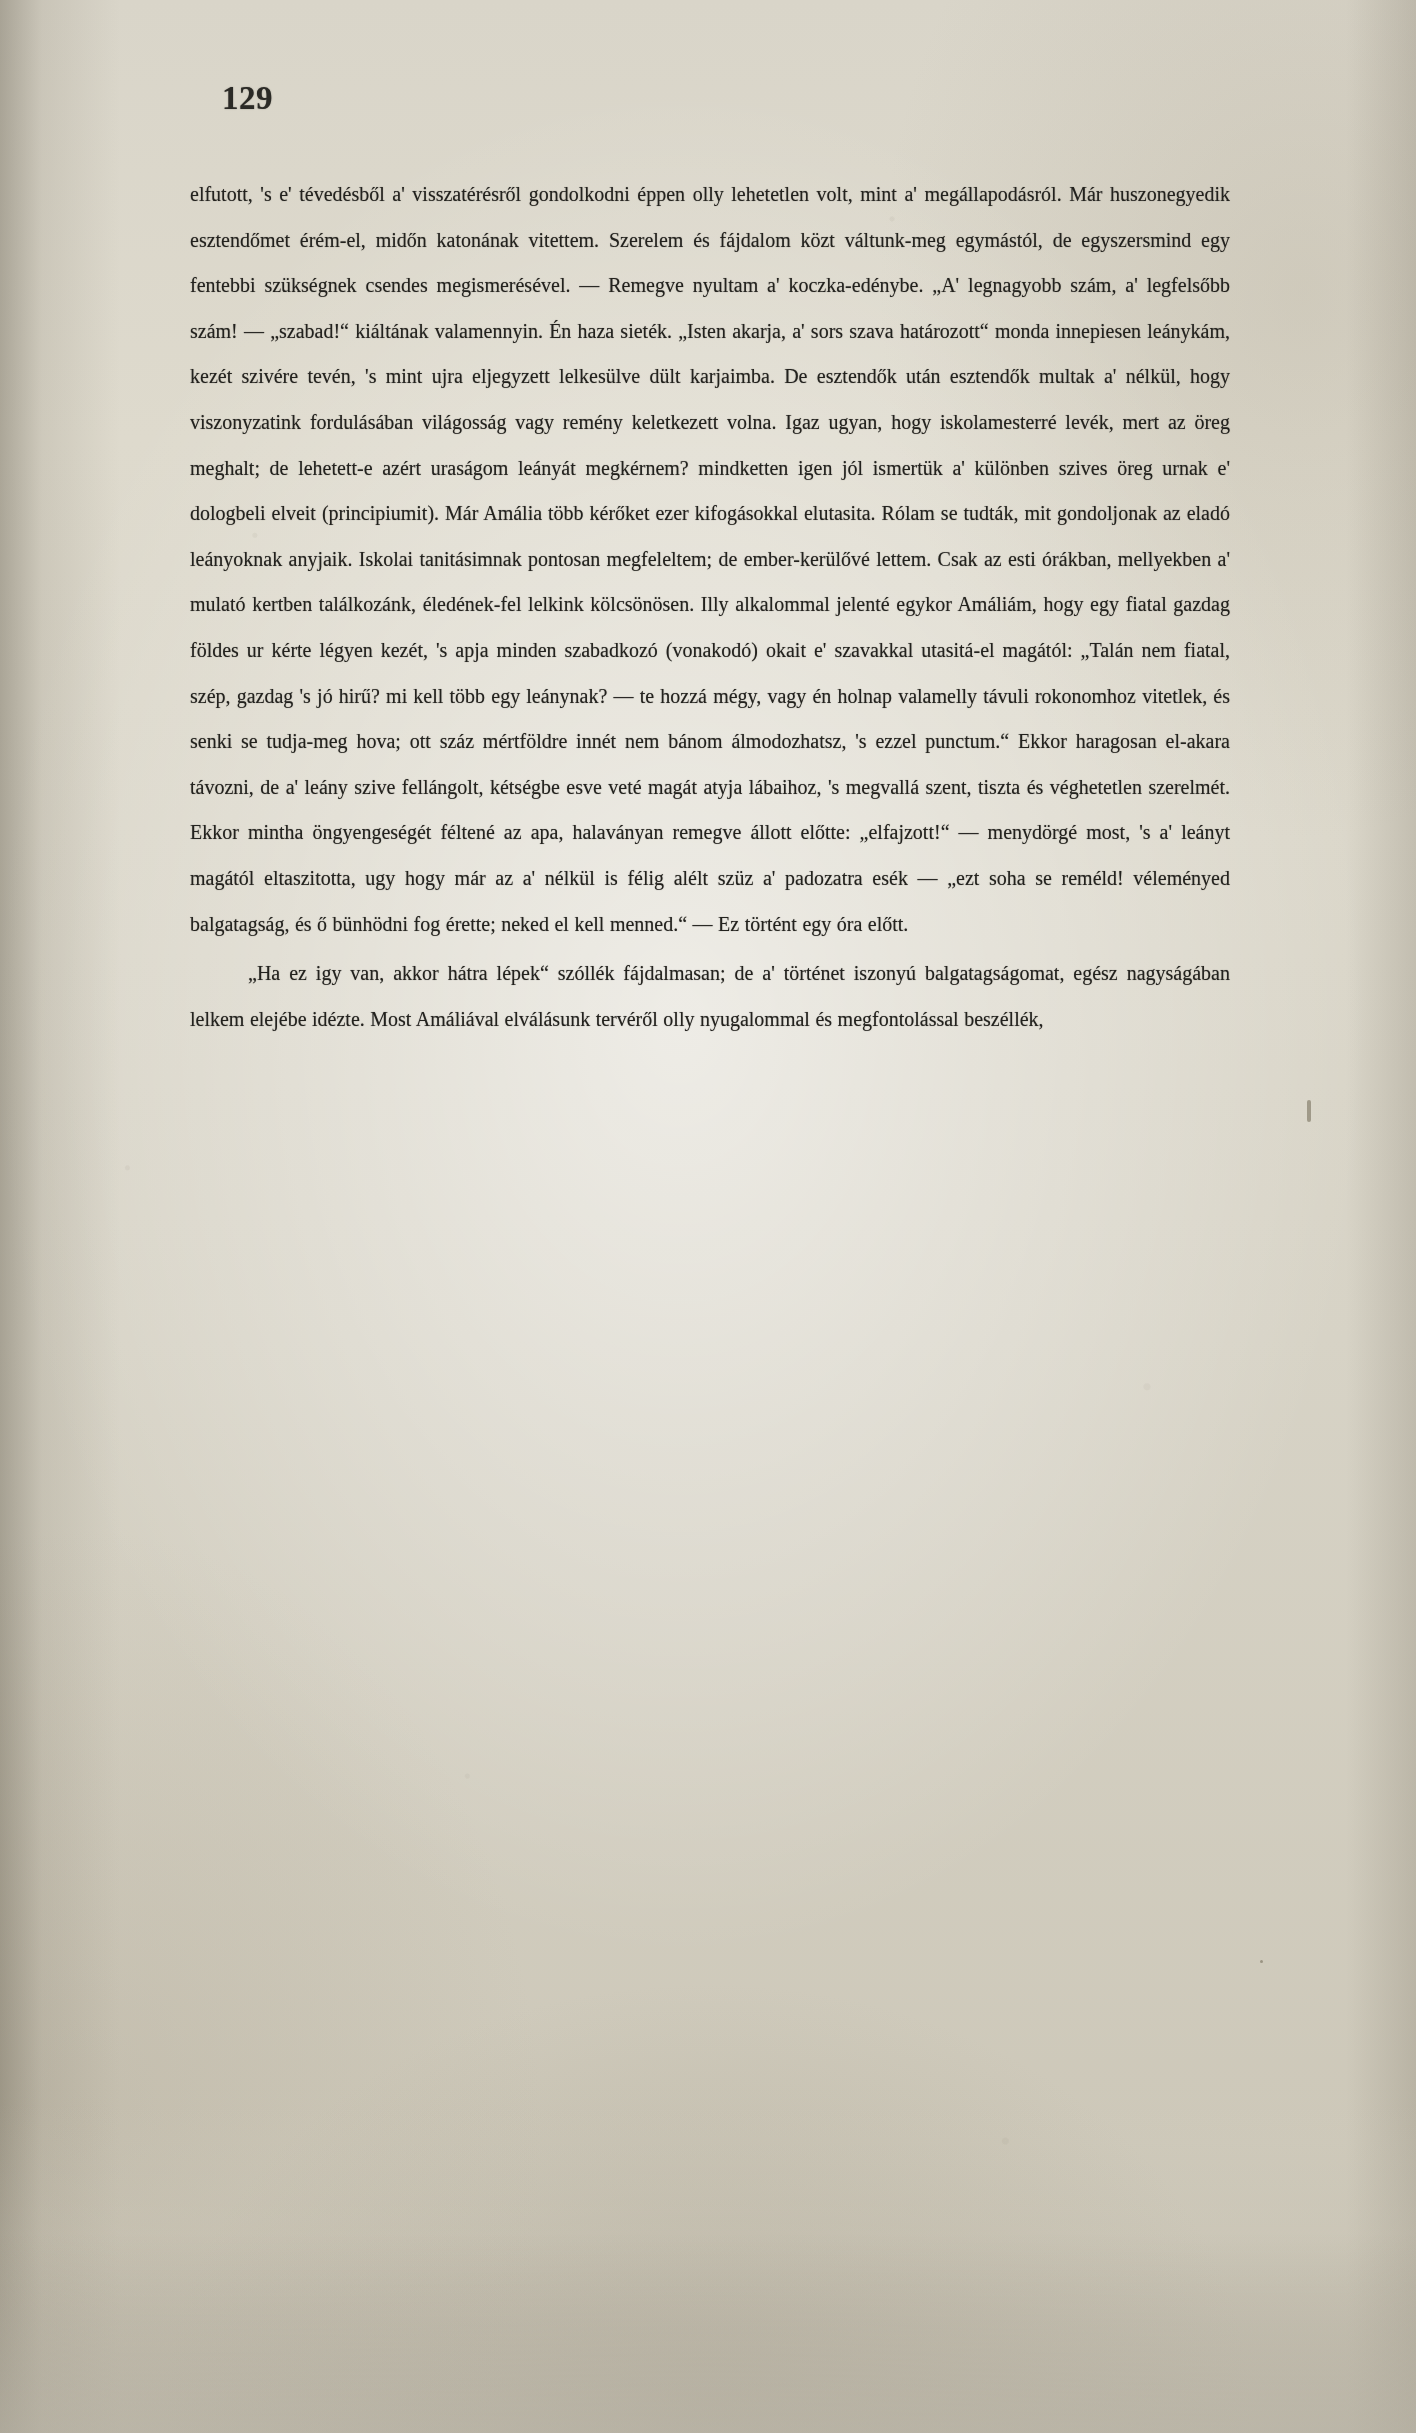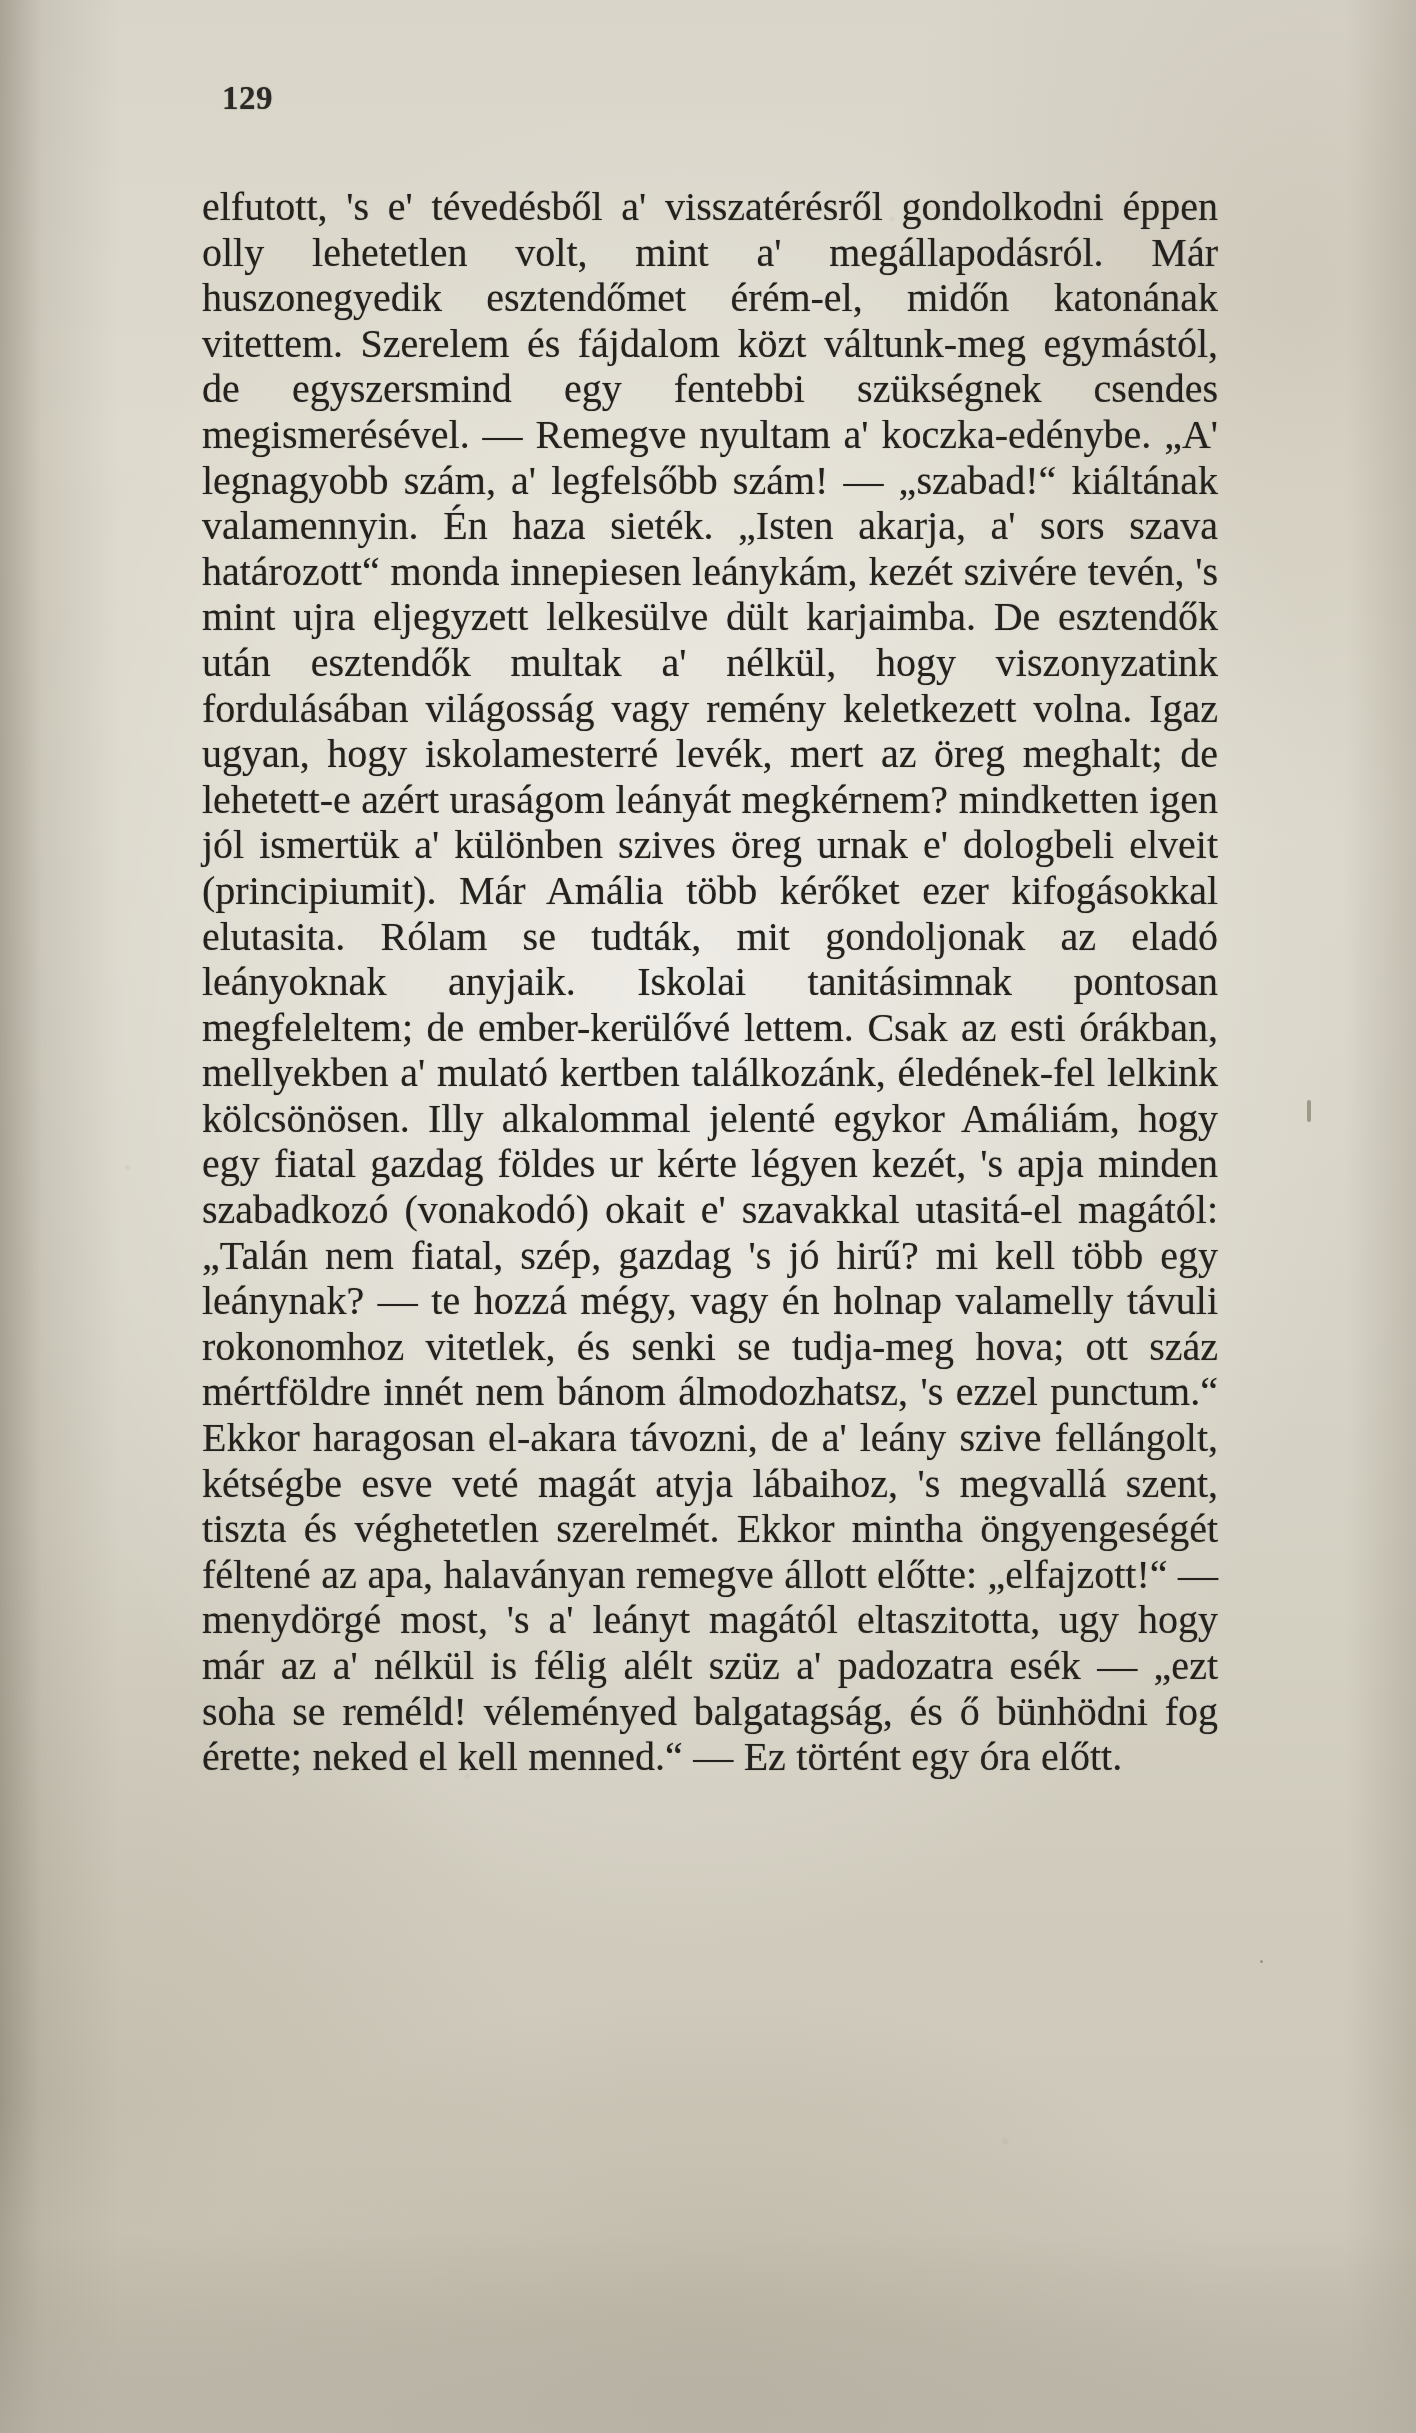--- a/index.html
+++ b/index.html
@@ -87,22 +87,22 @@
   }
 
   #text-column {
     position: absolute;
     left: 186px;
     top: 168px;
     width: 1048px;
   }
 
   p.para {
-    margin: 16px;
-    font-size: 40px;
+    margin: 4px;
+    font-size: 20px;
     line-height: 45.6px;
     color: #23221e;
     text-align: justify;
     text-justify: inter-word;
     word-spacing: .5px;
     text-shadow: 0 0 1.1px rgba(35,34,30,0.45);
     -webkit-font-smoothing: none;
   }
   p.para + p.para {
     text-indent: 58px;
@@ -127,16 +127,17 @@
   <div id="bottom-shade"></div>
   <div id="grain"></div>
 
   <div class="speck" style="left:1307px; top:1100px; width:4px; height:22px; border-radius:2px;"></div>
   <div class="speck" style="left:1260px; top:1960px; width:3px; height:3px; border-radius:50%;"></div>
 
   <div id="folio">129</div>
 
   <div id="text-column">
     <p class="para">elfutott, 's e' tévedésből a' visszatérésről gondolkodni éppen olly lehetetlen volt, mint a' megállapodásról. Már huszonegyedik esztendőmet érém-el, midőn katonának vitettem. Szerelem és fájdalom közt váltunk-meg egymástól, de egyszersmind egy fentebbi szükségnek csendes megismerésével. — Remegve nyultam a' koczka-edénybe. „A' legnagyobb szám, a' legfelsőbb szám! — „szabad!“ kiáltának valamennyin. Én haza sieték. „Isten akarja, a' sors szava határozott“ monda innepiesen leánykám, kezét szivére tevén, 's mint ujra eljegyzett lelkesülve dült karjaimba. De esztendők után esztendők multak a' nélkül, hogy viszonyzatink fordulásában világosság vagy remény keletkezett volna. Igaz ugyan, hogy iskolamesterré levék, mert az öreg meghalt; de lehetett-e azért uraságom leányát megkérnem? mindketten igen jól ismertük a' különben szives öreg urnak e' dologbeli elveit (principiumit). Már Amália több kérőket ezer kifogásokkal elutasita. Rólam se tudták, mit gondoljonak az eladó leányoknak anyjaik. Iskolai tanitásimnak pontosan megfeleltem; de ember-kerülővé lettem. Csak az esti órákban, mellyekben a' mulató kertben találkozánk, éledének-fel lelkink kölcsönösen. Illy alkalommal jelenté egykor Amáliám, hogy egy fiatal gazdag földes ur kérte légyen kezét, 's apja minden szabadkozó (vonakodó) okait e' szavakkal utasitá-el magától: „Talán nem fiatal, szép, gazdag 's jó hirű? mi kell több egy leánynak? — te hozzá mégy, vagy én holnap valamelly távuli rokonomhoz vitetlek, és senki se tudja-meg hova; ott száz mértföldre innét nem bánom álmodozhatsz, 's ezzel punctum.“ Ekkor haragosan el-akara távozni, de a' leány szive fellángolt, kétségbe esve veté magát atyja lábaihoz, 's megvallá szent, tiszta és véghetetlen szerelmét. Ekkor mintha öngyengeségét féltené az apa, halaványan remegve állott előtte: „elfajzott!“ — menydörgé most, 's a' leányt magától eltaszitotta, ugy hogy már az a' nélkül is félig alélt szüz a' padozatra esék — „ezt soha se reméld! véleményed balgatagság, és ő bünhödni fog érette; neked el kell menned.“ — Ez történt egy óra előtt.</p>
+    <p class="para">„Ha ez igy van, akkor hátra lépek“ szóllék fájdalmasan; de a' történet iszonyú balgatagságomat, egész nagyságában lelkem elejébe idézte. Most Amáliával elválásunk tervéről olly nyugalommal és megfontolással beszéllék,</p>
   </div>
 
   <div id="fade"></div>
 </div>
 
 </body></html>

